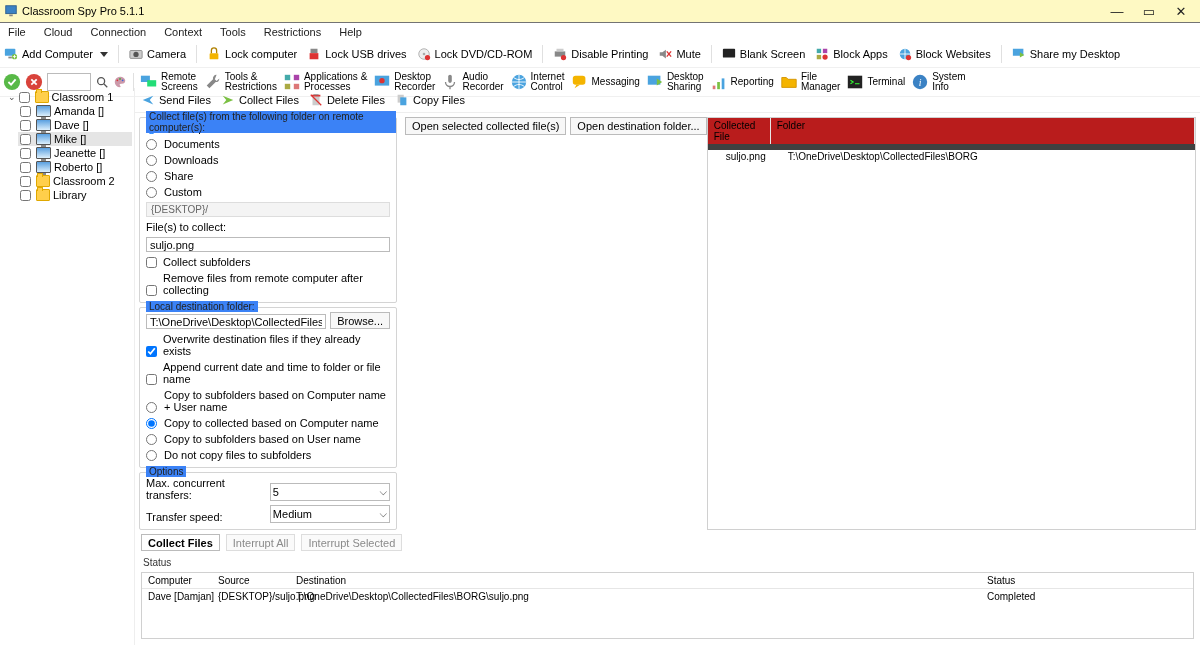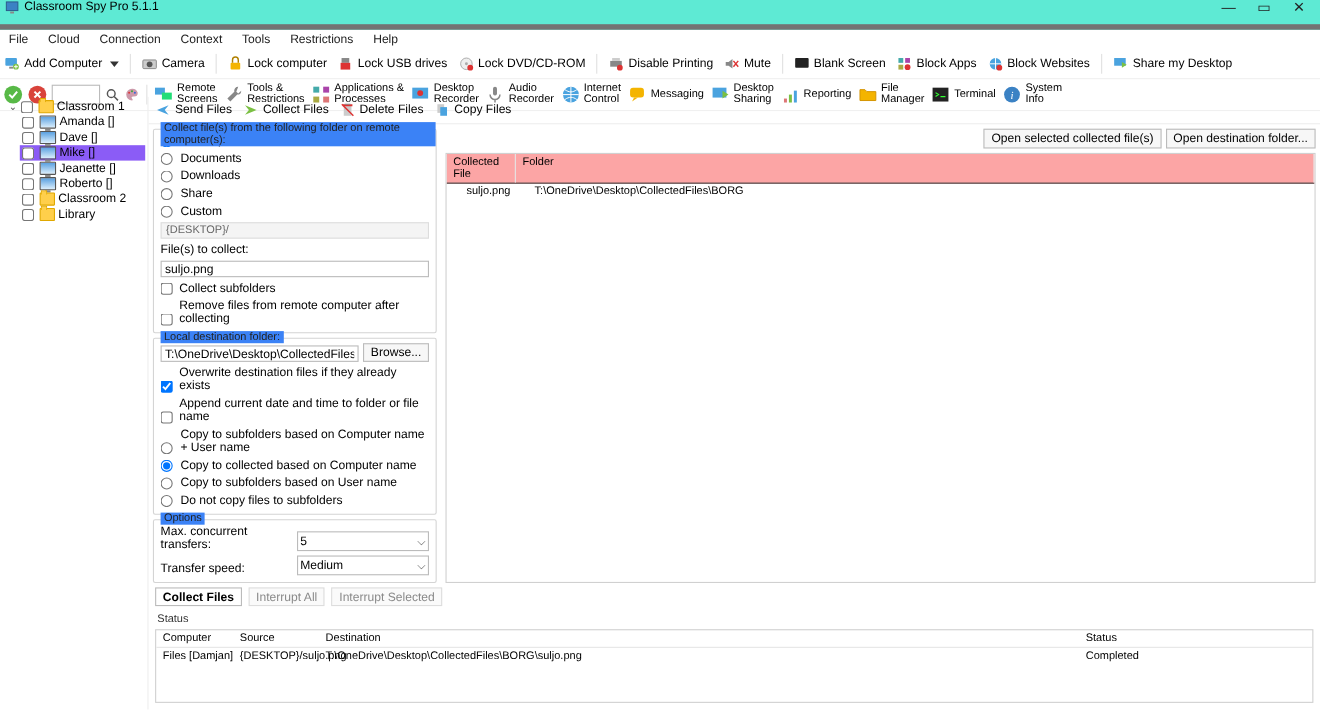--- a/index.html
+++ b/index.html
@@ -1,62 +1,62 @@
 <!DOCTYPE html>
 <html><head>
 <meta charset="utf-8">
 <style>
 html,body{margin:0;padding:0;font-family:"Segoe UI",Tahoma,sans-serif;font-size:11px;color:#000;background:#fff;height:645px;width:1200px;overflow:hidden}
-.titlebar{height:22px;background:#5eead4;display:flex;padding:0 4px;border-bottom:5px solid #737373}
+.titlebar{height:22px;background:#fef9c3;display:flex;align-items:center;padding:0 4px;border-bottom:1px solid #737373}
 .titlebar .appicon{width:14px;height:14px;display:inline-block;margin-right:4px}
 .titlebar .title{flex:1}
 .winbtns{display:flex;gap:14px;padding-right:6px;color:#222}
 .winbtns span{width:18px;text-align:center;font-size:13px;line-height:13px}
 .menubar{height:18px;display:flex;align-items:center;padding:0 6px;gap:14px;color:#222}
 .menubar span{padding:1px 2px}
 .toolbar{height:22px;display:flex;align-items:center;padding:2px 4px;gap:10px;border-bottom:1px solid #f0f0f0}
 .tbitem{display:flex;align-items:center;gap:4px;white-space:nowrap}
 .ticon{width:14px;height:14px;display:inline-block;flex:none}
 .ticon svg{width:100%;height:100%;display:block}
 .toolbar2{height:26px;display:flex;align-items:center;padding:1px 3px;gap:6px;border-bottom:1px solid #f0f0f0}
 .tb2item{display:flex;align-items:center;gap:3px;white-space:nowrap}
 .tb2item .ticon{width:18px;height:18px}
 .tb2item .l2{line-height:10px;font-size:10px}
 .leftgrp{display:flex;align-items:center;gap:4px}
 .searchbox{border:1px solid #bbb;height:14px;width:38px}
 .body{position:absolute;top:88px;left:0;right:0;bottom:0;display:flex}
 .tree{width:130px;border-right:1px solid #eee;padding:2px 2px;overflow:auto}
 .tree .node{display:flex;align-items:center;gap:3px;padding:1px 2px;margin-left:4px;white-space:nowrap}
 .tree .node.child{margin-left:16px}
-.tree .sel{background:#8b5cf6}
+.tree .sel{background:#e5e5e5}
 .folder{width:12px;height:10px;display:inline-block;background:#ffcf4b;border:1px solid #e0a800;border-radius:1px;position:relative}
 .folder:before{content:"";position:absolute;top:-3px;left:0;width:4px;height:3px;background:#ffcf4b;border:1px solid #e0a800;border-bottom:none;border-radius:1px 1px 0 0}
 .mon{width:13px;height:10px;display:inline-block;border:1px solid #555;border-radius:1px;position:relative;background:linear-gradient(#5aa0e0,#dceffc)}
 .mon:after{content:"";position:absolute;bottom:-3px;left:4px;width:5px;height:2px;background:#888}
 input[type=checkbox]{margin:0 2px 0 0;width:11px;height:11px}
 input[type=radio]{margin:0 3px 0 0;width:11px;height:11px}
 .content{flex:1;display:flex;flex-direction:column;overflow:hidden}
 .tabrow{height:20px;display:flex;gap:10px;padding:2px 6px;border-bottom:1px solid #eee}
 .tabrow .titem{display:flex;align-items:center;gap:4px}
 .configrow{display:flex;flex:none}
 .leftpane{width:258px;padding:0 4px}
-.rightpane{flex:1;padding:0 4px;display:flex;flex-direction:column}
+.rightpane{flex:1;padding:0 4px;display:flex;flex-direction:row}
 .group{border:1px solid #d4d4d4;border-radius:2px;margin-top:4px;padding:4px 6px 6px;position:relative}
 .group>.glabel{position:absolute;top:-7px;left:6px;background:#3b82f6;padding:0 3px;font-size:10px;color:#222}
 .vstack{display:flex;flex-direction:column;gap:4px}
 .row{display:flex;align-items:flex-end;gap:4px}
 .txt{border:1px solid #bbb;height:15px;padding:0 3px;font-size:11px;width:100%;box-sizing:border-box;background:#fff}
 .pathbox{border:1px solid #ddd;background:#f4f4f4;color:#666;height:15px;padding:1px 4px;font-size:10px;width:100%;box-sizing:border-box}
 .btn{border:1px solid #bbb;background:#f7f7f7;padding:1px 6px;height:17px;font-size:11px}
 .sel2{border:1px solid #bbb;height:16px;font-size:11px;width:120px;background:#fff;padding:0 2px;display:flex;align-items:center;justify-content:space-between}
 .sel2:after{content:"⌵";font-size:10px;color:#555}
 .rightbuttons{display:flex;justify-content:flex-end;gap:4px;margin-top:4px}
 .rightbuttons .btn{height:18px}
 .collectedtbl{flex:1;border:1px solid #d0d0d0;margin-top:4px;overflow:auto}
-.collectedtbl .hdr{display:flex;border-bottom:1px solid #404040;font-size:10px;background:#fca5a5}
+.collectedtbl .hdr{display:flex;border-bottom:6px solid #404040;font-size:10px;background:#b91c1c}
 .collectedtbl .hdr div{padding:2px 6px;border-right:1px solid #e6e6e6}
 .collectedtbl .rowc{display:flex;font-size:10px}
 .collectedtbl .rowc div{padding:1px 6px}
 .actionrow{display:flex;gap:6px;padding:4px 6px}
 .actionrow .btn.primary{background:#fff;font-weight:600}
 .actionrow .btn.ghost{color:#8a8a8a;border-color:#ddd;background:#fafafa}
 .statuslabel{padding:2px 8px;font-size:10px;color:#333}
 .statusbox{flex:1;margin:2px 6px 6px;border:1px solid #d0d0d0;display:flex;flex-direction:column;overflow:auto}
 .statusbox .hdr{display:flex;font-size:10px;border-bottom:1px solid #e6e6e6}
 .statusbox .hdr div,.statusbox .rowc div{padding:2px 6px}
@@ -571,20 +571,20 @@
 
     <div class="statuslabel">Status</div>
     <div class="statusbox">
       <div class="hdr">
         <div class="c-comp">Computer</div>
         <div class="c-src">Source</div>
         <div class="c-dest">Destination</div>
         <div class="c-stat">Status</div>
       </div>
       <div class="rowc">
-        <div style="width:58px;white-space:nowrap">Files [Damjan]</div>
+        <div style="width:58px;white-space:nowrap">Dave [Damjan]</div>
         <div style="width:66px;white-space:nowrap;overflow:visible">{DESKTOP}/suljo.png</div>
         <div class="c-dest">T:\OneDrive\Desktop\CollectedFiles\BORG\suljo.png</div>
         <div class="c-stat">Completed</div>
       </div>
     </div>
   </div>
 </div>
 
 </body></html>

